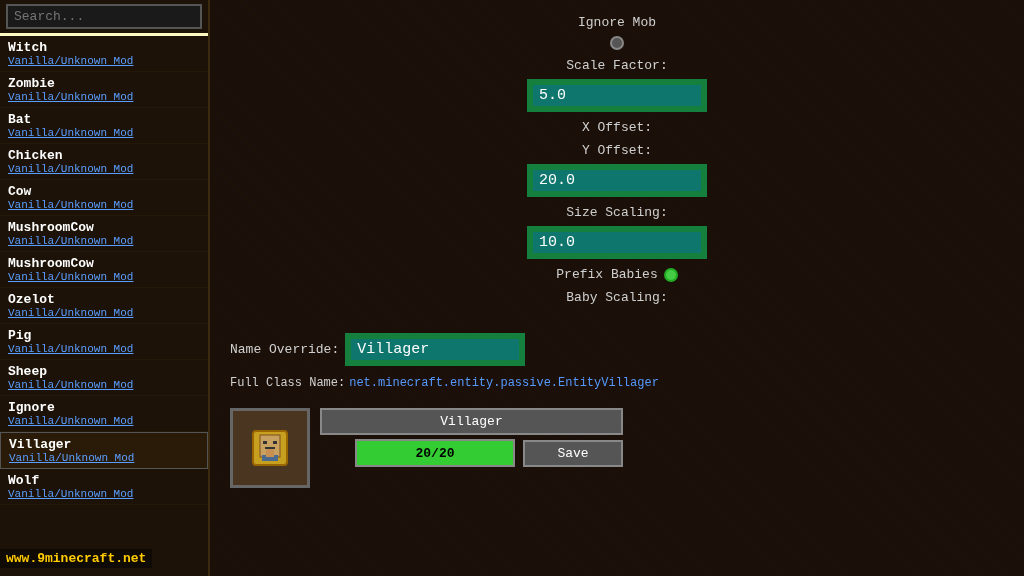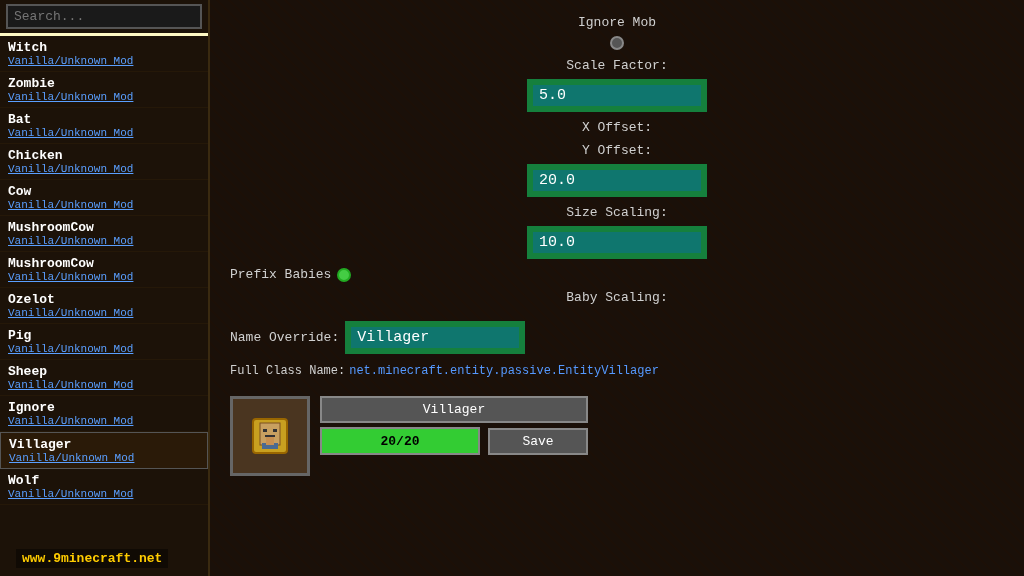--- a/index.html
+++ b/index.html
@@ -133,27 +133,28 @@
 
     .toggle-indicator.on {
       background-color: #44cc44;
       border-color: #22aa22;
     }
 
     .prefix-row {
       display: flex;
       align-items: center;
       gap: 6px;
+      justify-content: center;
     }
 
     .name-override-row {
       display: flex;
       align-items: center;
       gap: 6px;
-      margin-top: 8px;
+      margin-top: 20px;
     }
 
     .full-class-row {
       display: flex;
       align-items: flex-end;
       gap: 4px;
       margin-top: 2px;
     }
 
     .full-class-label {
@@ -217,20 +218,21 @@
 
     #health-bar-container {
       width: 160px;
       background-color: #333;
       border: 2px solid #888;
       height: 28px;
       position: relative;
       display: flex;
       align-items: center;
       justify-content: center;
+      margin-left: 35px;
     }
 
     #health-bar-fill {
       position: absolute;
       left: 0;
       top: 0;
       height: 100%;
       background-color: #33cc33;
       width: 100%;
     }
@@ -259,21 +261,21 @@
     .controls-row {
       display: flex;
       align-items: center;
       gap: 4px;
     }
 
     
     #watermark {
       position: absolute;
       bottom: 8px;
-      left: 16px;
+      left: 0;
       color: #ffcc00;
       font-size: 13px;
       font-weight: bold;
       padding: 2px 6px;
       background-color: rgba(0,0,0,0.4);
       margin-top: 48px;
     }
   </style>
 </head>
 <body>

